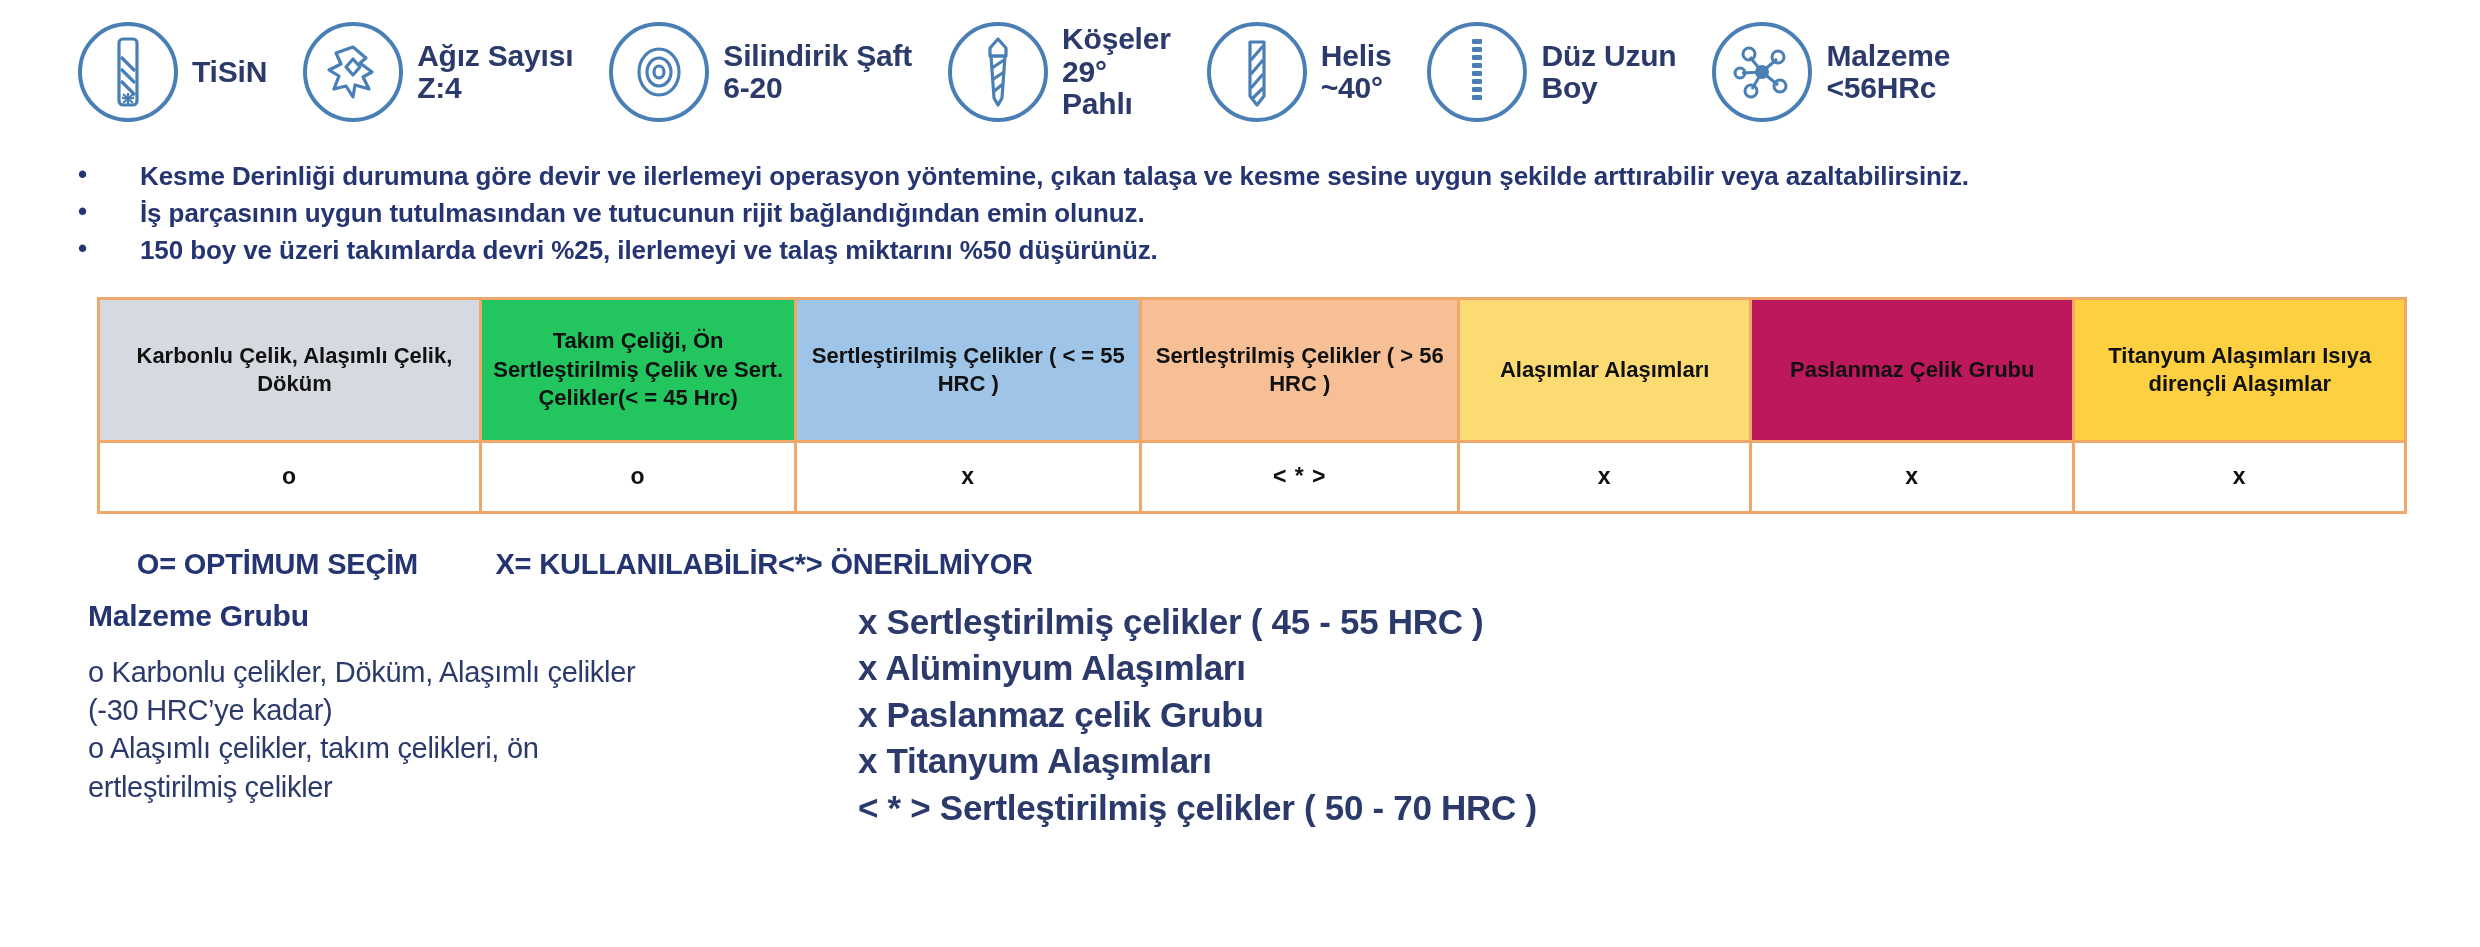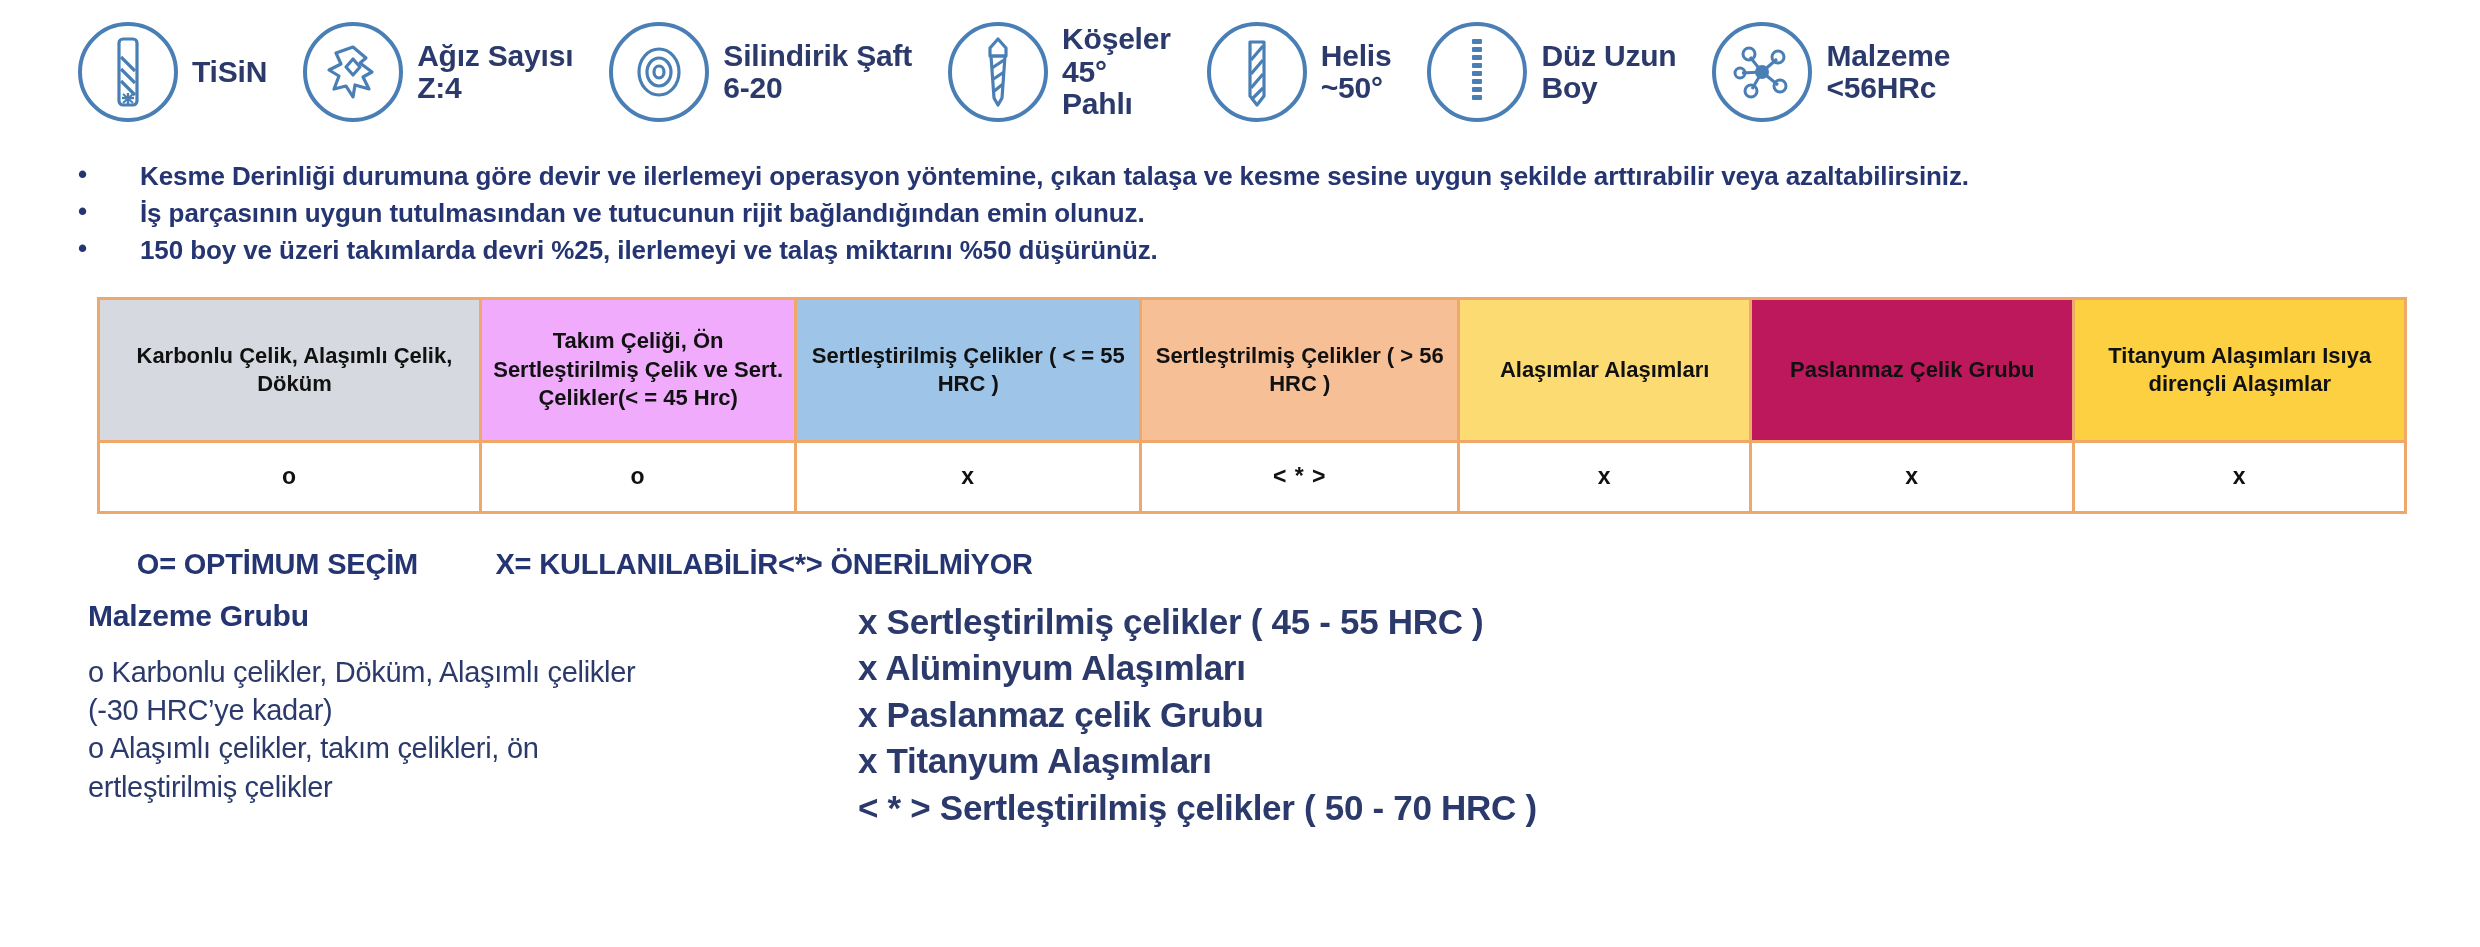--- a/index.html
+++ b/index.html
@@ -203,36 +203,36 @@
     <span class="badge-circle">
       <svg width="48" height="76" viewBox="0 0 48 76" fill="none" stroke="#4a7fb5" stroke-width="3.2" stroke-linejoin="round">
         <path d="M16 14 L24 5 L32 14 L32 22 L16 22 Z"></path>
         <path d="M17 22 L31 22 L28 64 L24 71 L20 64 Z"></path>
         <line x1="18" y1="34" x2="30" y2="26"></line>
         <line x1="18" y1="46" x2="30" y2="38"></line>
         <line x1="19" y1="58" x2="29" y2="50"></line>
       </svg>
     </span>
     <span class="badge-label">Köşeler
-45°
+29°
 Pahlı</span>
   </div>
 
   <div class="badge">
     <span class="badge-circle">
       <svg width="40" height="76" viewBox="0 0 40 76" fill="none" stroke="#4a7fb5" stroke-width="3.2" stroke-linejoin="round">
         <path d="M13 8 L27 8 L27 62 L20 71 L13 62 Z"></path>
         <line x1="14" y1="26" x2="26" y2="12"></line>
         <line x1="14" y1="40" x2="26" y2="26"></line>
         <line x1="14" y1="54" x2="26" y2="40"></line>
         <line x1="15" y1="65" x2="26" y2="54"></line>
       </svg>
     </span>
     <span class="badge-label">Helis
-~50°</span>
+~40°</span>
   </div>
 
   <div class="badge">
     <span class="badge-circle">
       <svg width="30" height="74" viewBox="0 0 30 74" fill="none">
         <g fill="#4a7fb5">
           <rect x="10" y="4" width="10" height="5" rx="1"></rect>
           <rect x="10" y="12" width="10" height="5" rx="1"></rect>
           <rect x="10" y="20" width="10" height="5" rx="1"></rect>
           <rect x="10" y="28" width="10" height="5" rx="1"></rect>
@@ -282,21 +282,21 @@
         <col id="c1" style="width: 11.9%;">
         <col id="c2" style="width: 13%;">
         <col id="c3" style="width: 12%;">
         <col id="c4" style="width: 11%;">
         <col id="c5" style="width: 12.2%;">
         <col id="c6" style="width: 12.5%;">
     </colgroup>
     <thead>
       <tr>
         <th id="th0" style="background: rgb(214, 218, 224); border-color: rgb(239, 168, 106); padding-left: 20px;">Karbonlu Çelik, Alaşımlı Çelik, Döküm</th>
-        <th id="th1" style="background: #f0abfc; border-color: rgb(239, 168, 106);">Takım Çeliği, Ön Sertleştirilmiş Çelik ve Sert. Çelikler(&lt; = 45 Hrc)</th>
+        <th id="th1" style="background: #22c55e; border-color: rgb(239, 168, 106);">Takım Çeliği, Ön Sertleştirilmiş Çelik ve Sert. Çelikler(&lt; = 45 Hrc)</th>
         <th id="th2" style="background: rgb(158, 197, 232); border-color: rgb(239, 168, 106);">Sertleştirilmiş Çelikler ( &lt; =  55 HRC )</th>
         <th id="th3" style="background: rgb(246, 191, 150); border-color: rgb(239, 168, 106);">Sertleştrilmiş Çelikler ( &gt;  56 HRC )</th>
         <th id="th4" style="background: rgb(252, 219, 114); border-color: rgb(239, 168, 106);">Alaşımlar Alaşımları</th>
         <th id="th5" style="background: #be185d; border-color: rgb(239, 168, 106);">Paslanmaz Çelik Grubu</th>
         <th id="th6" style="background: rgb(252, 208, 64); border-color: rgb(239, 168, 106);">Titanyum Alaşımları Isıya dirençli Alaşımlar</th>
       </tr>
     </thead>
     <tbody>
       <tr>
         <td style="border-color: rgb(239, 168, 106);">o</td>

